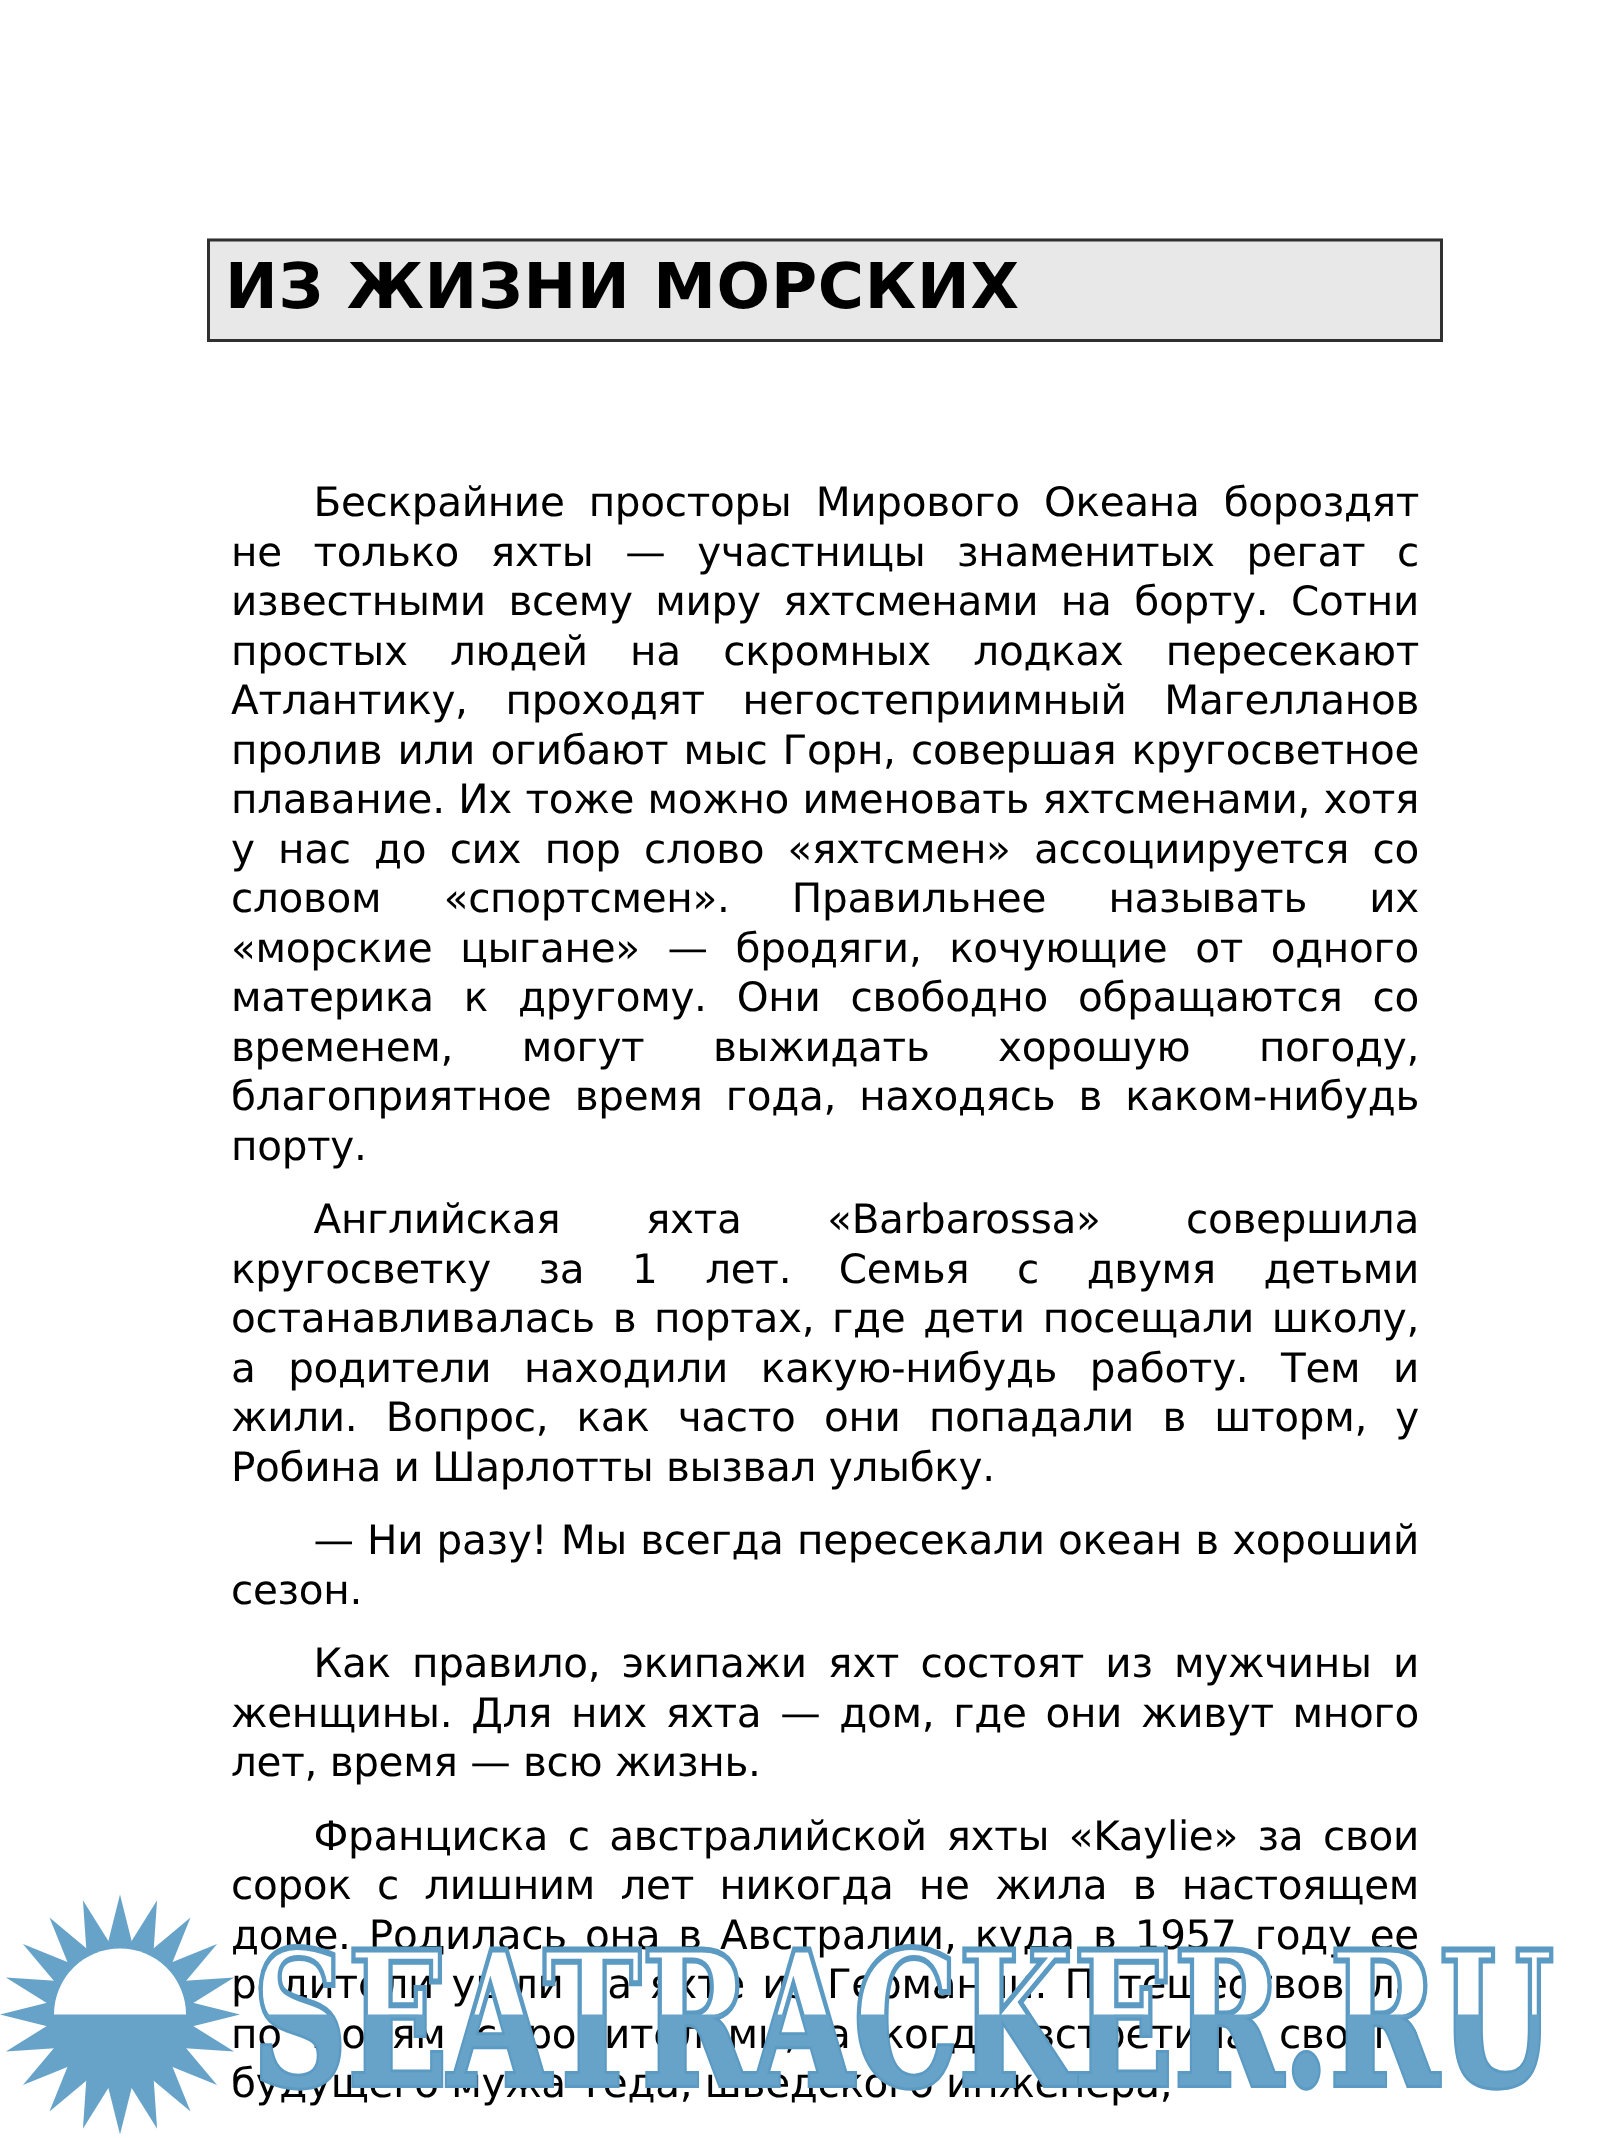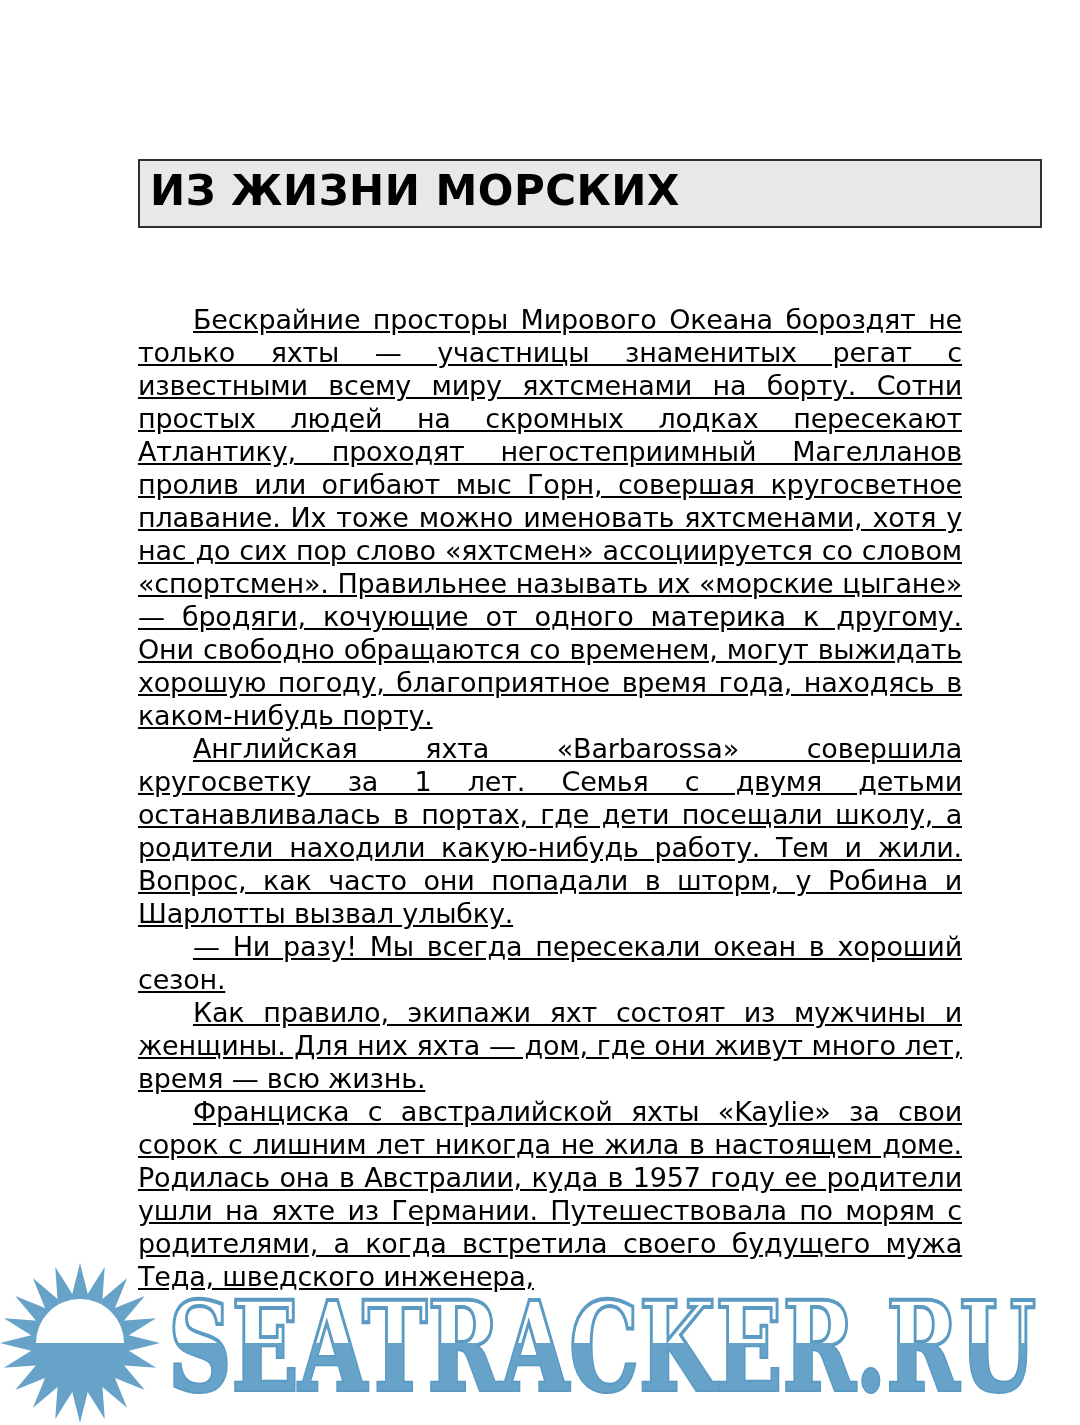--- a/index.html
+++ b/index.html
@@ -18,21 +18,21 @@
   .page {
     position: absolute;
     inset: 0;
     background: #ffffff;
   }
   
   .heading-box {
     position: absolute;
     left: 138px;
     top: 159px;
-    width: 904px;
+    width: 824px;
     box-sizing: border-box;
     background: #e8e8e8;
     border: 2px solid #303030;
     padding: 4px 10px 9px 10px;
   }
   .heading-line {
     font-weight: bold;
     font-size: 42px;
     line-height: 52px;
     letter-spacing: 0.5px;
@@ -55,24 +55,23 @@
     position: absolute;
     left: 138px;
     top: 303px;
     width: 824px;
     font-size: 27px;
     line-height: 33px;
     text-align: justify;
     letter-spacing: -0.2px;
   }
   .body-text p {
-    margin: 0;
+    margin: 16px;
     padding: 0;
     text-indent: 55px;
-    text-decoration: underline;
   }
   
   .watermark {
     position: absolute;
     left: 0;
     bottom: 0;
     width: 1080px;
     height: 166px;
     pointer-events: none;
   }

